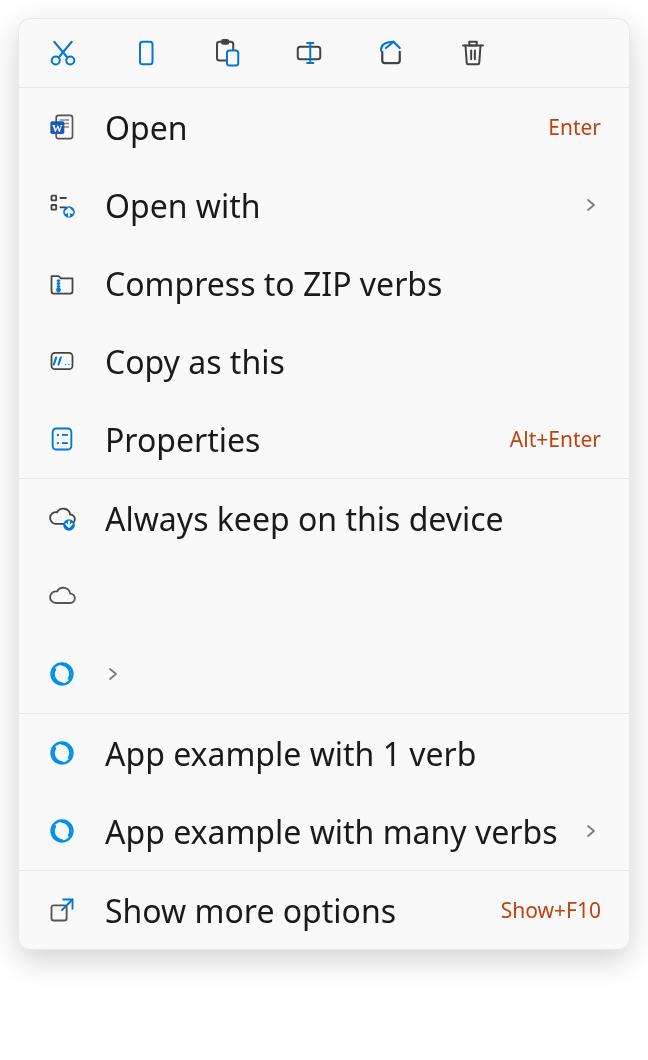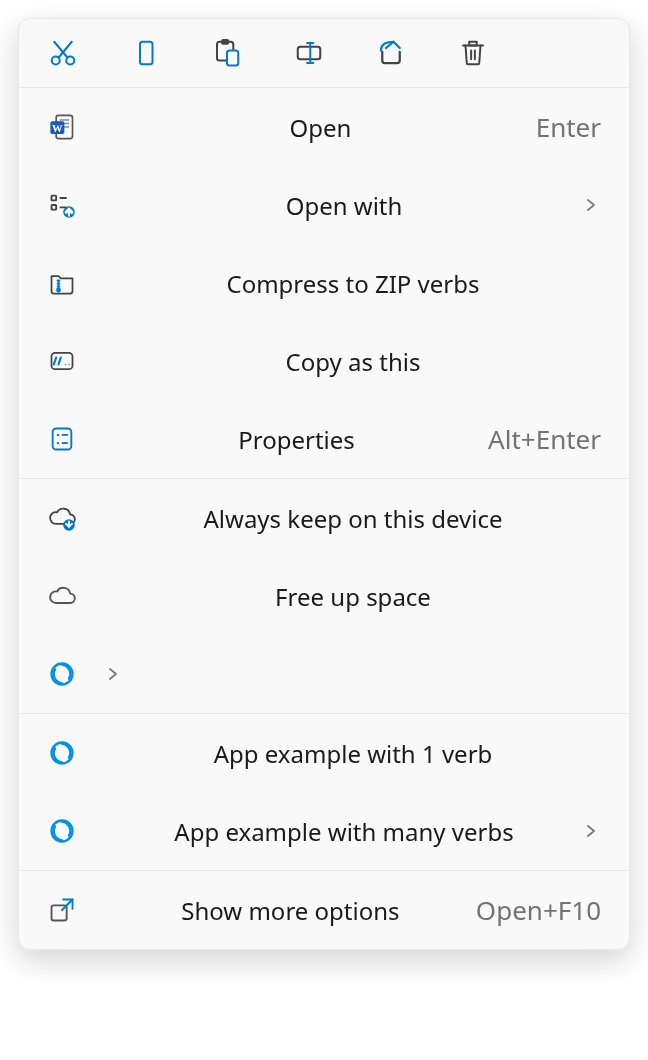--- a/index.html
+++ b/index.html
@@ -49,28 +49,28 @@
     width: 30px;
     height: 30px;
     margin-right: 28px;
     display: flex;
     align-items: center;
     justify-content: center;
     flex-shrink: 0;
   }
   .item .icon svg { width: 28px; height: 28px; }
   .item .label {
-    font-size: 24px;
+    font-size: 32px;
     color: #1a1a1a;
     flex: 1;
-    text-align: center;
+    text-align: left;
   }
   .item .shortcut {
-    font-size: 26px;
-    color: #737373;
+    font-size: 21px;
+    color: #c2410c;
     text-align: center;
   }
   .item .chev {
     width: 18px;
     height: 18px;
     color: #7a7a7a;
   }
   .item .chev svg { width: 16px; height: 16px; }
 </style>
 </head>
@@ -229,21 +229,20 @@
     </span>
     <span class="label">Always keep on this device</span>
   </div>
 
   <div class="item">
     <span class="icon">
       <svg viewBox="0 0 24 24" fill="none" stroke="#555" stroke-width="1.6" stroke-linejoin="round">
         <path d="M7 18 a5 5 0 1 1 .8 -9.9 A6 6 0 0 1 19 10 a4 4 0 0 1 0 8 Z"></path>
       </svg>
     </span>
-    <span class="label">Free up space</span>
   </div>
 
   <div class="item">
     <span class="icon">
       <svg viewBox="0 0 24 24" fill="none" stroke="#0091ea" stroke-width="2" stroke-linecap="round">
         <circle cx="12" cy="12" r="9"></circle>
         <path d="M12 4 a8 8 0 0 1 6 12"></path>
         <path d="M12 20 a8 8 0 0 1 -6 -12"></path>
       </svg>
     </span>
@@ -287,16 +286,16 @@
 
   <div class="item">
     <span class="icon">
       <svg viewBox="0 0 24 24" fill="none" stroke-width="1.6" stroke-linejoin="round" stroke-linecap="round">
         <rect x="3" y="8" width="13" height="13" rx="2" stroke="#555"></rect>
         <path d="M13 3 h8 v8" stroke="#0078d4"></path>
         <line x1="21" y1="3" x2="12" y2="12" stroke="#0078d4"></line>
       </svg>
     </span>
     <span class="label">Show more options</span>
-    <span class="shortcut">Open+F10</span>
+    <span class="shortcut">Show+F10</span>
   </div>
 
 </div>
 
 </body></html>

